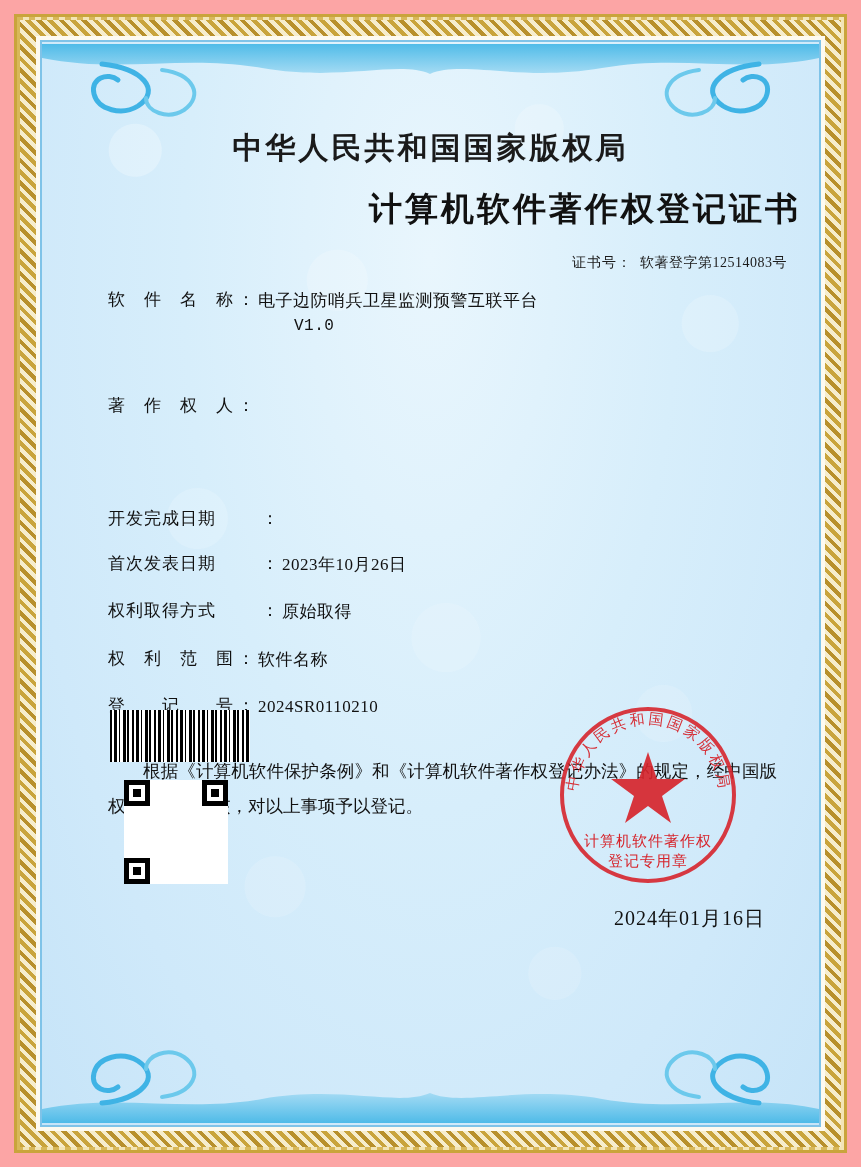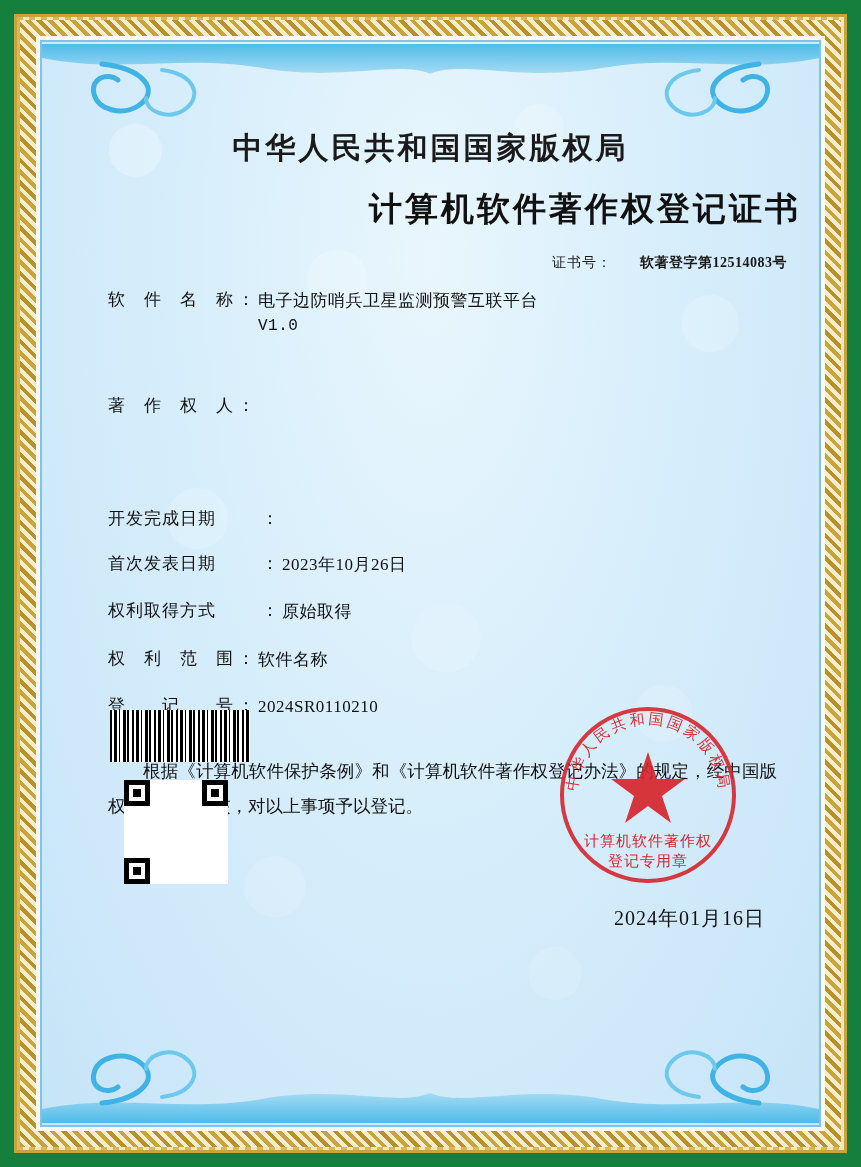--- a/index.html
+++ b/index.html
@@ -8,21 +8,21 @@
     background: #ffffff;
   }
   body {
     font-family: "Liberation Serif", "DejaVu Serif", serif;
   }
   .page {
     position: relative;
     width: 861px;
     height: 1167px;
     overflow: hidden;
-    background: #15803d;
+    background: #fca5a5;
   }
 
   
   .frame-outer {
     position: absolute;
     left: 14px;
     top: 14px;
     width: 833px;
     height: 1139px;
     box-sizing: border-box;
@@ -127,21 +127,21 @@
   }
   .cert-no {
     text-align: right;
     font-size: 14px;
     color: #1a1a1a;
     margin-top: 22px;
     padding-right: 14px;
     letter-spacing: .5px;
   }
   .cert-no .lbl { letter-spacing: 1px; }
-  .cert-no .val { margin-left: 28px; font-weight: bold; }
+  .cert-no .val { margin-left: 8px; }
 
   .fields {
     margin-top: 16px;
     padding-left: 48px;
   }
   .field-row {
     display: flex;
     align-items: flex-start;
     margin-bottom: 22px;
     font-size: 17px;
@@ -163,21 +163,21 @@
   .field-colon {
     width: 24px;
     flex: 0 0 24px;
     text-align: center;
   }
   .field-value {
     flex: 1;
     letter-spacing: .5px;
     line-height: 1.5;
   }
-  .field-value .line2 { display: block; font-family: "Liberation Mono","DejaVu Sans Mono",monospace; font-size: 16px; }
+  .field-value .line2 { display: block; font-family: "Liberation Mono","DejaVu Sans Mono",monospace; font-size: 16px; margin-left: 36px; }
 
   .gap-big { height: 34px; }
 
   .paragraph {
     margin-top: 34px;
     font-size: 17.5px;
     line-height: 2.0;
     color: #111;
     padding-left: 48px;
     padding-right: 24px;

